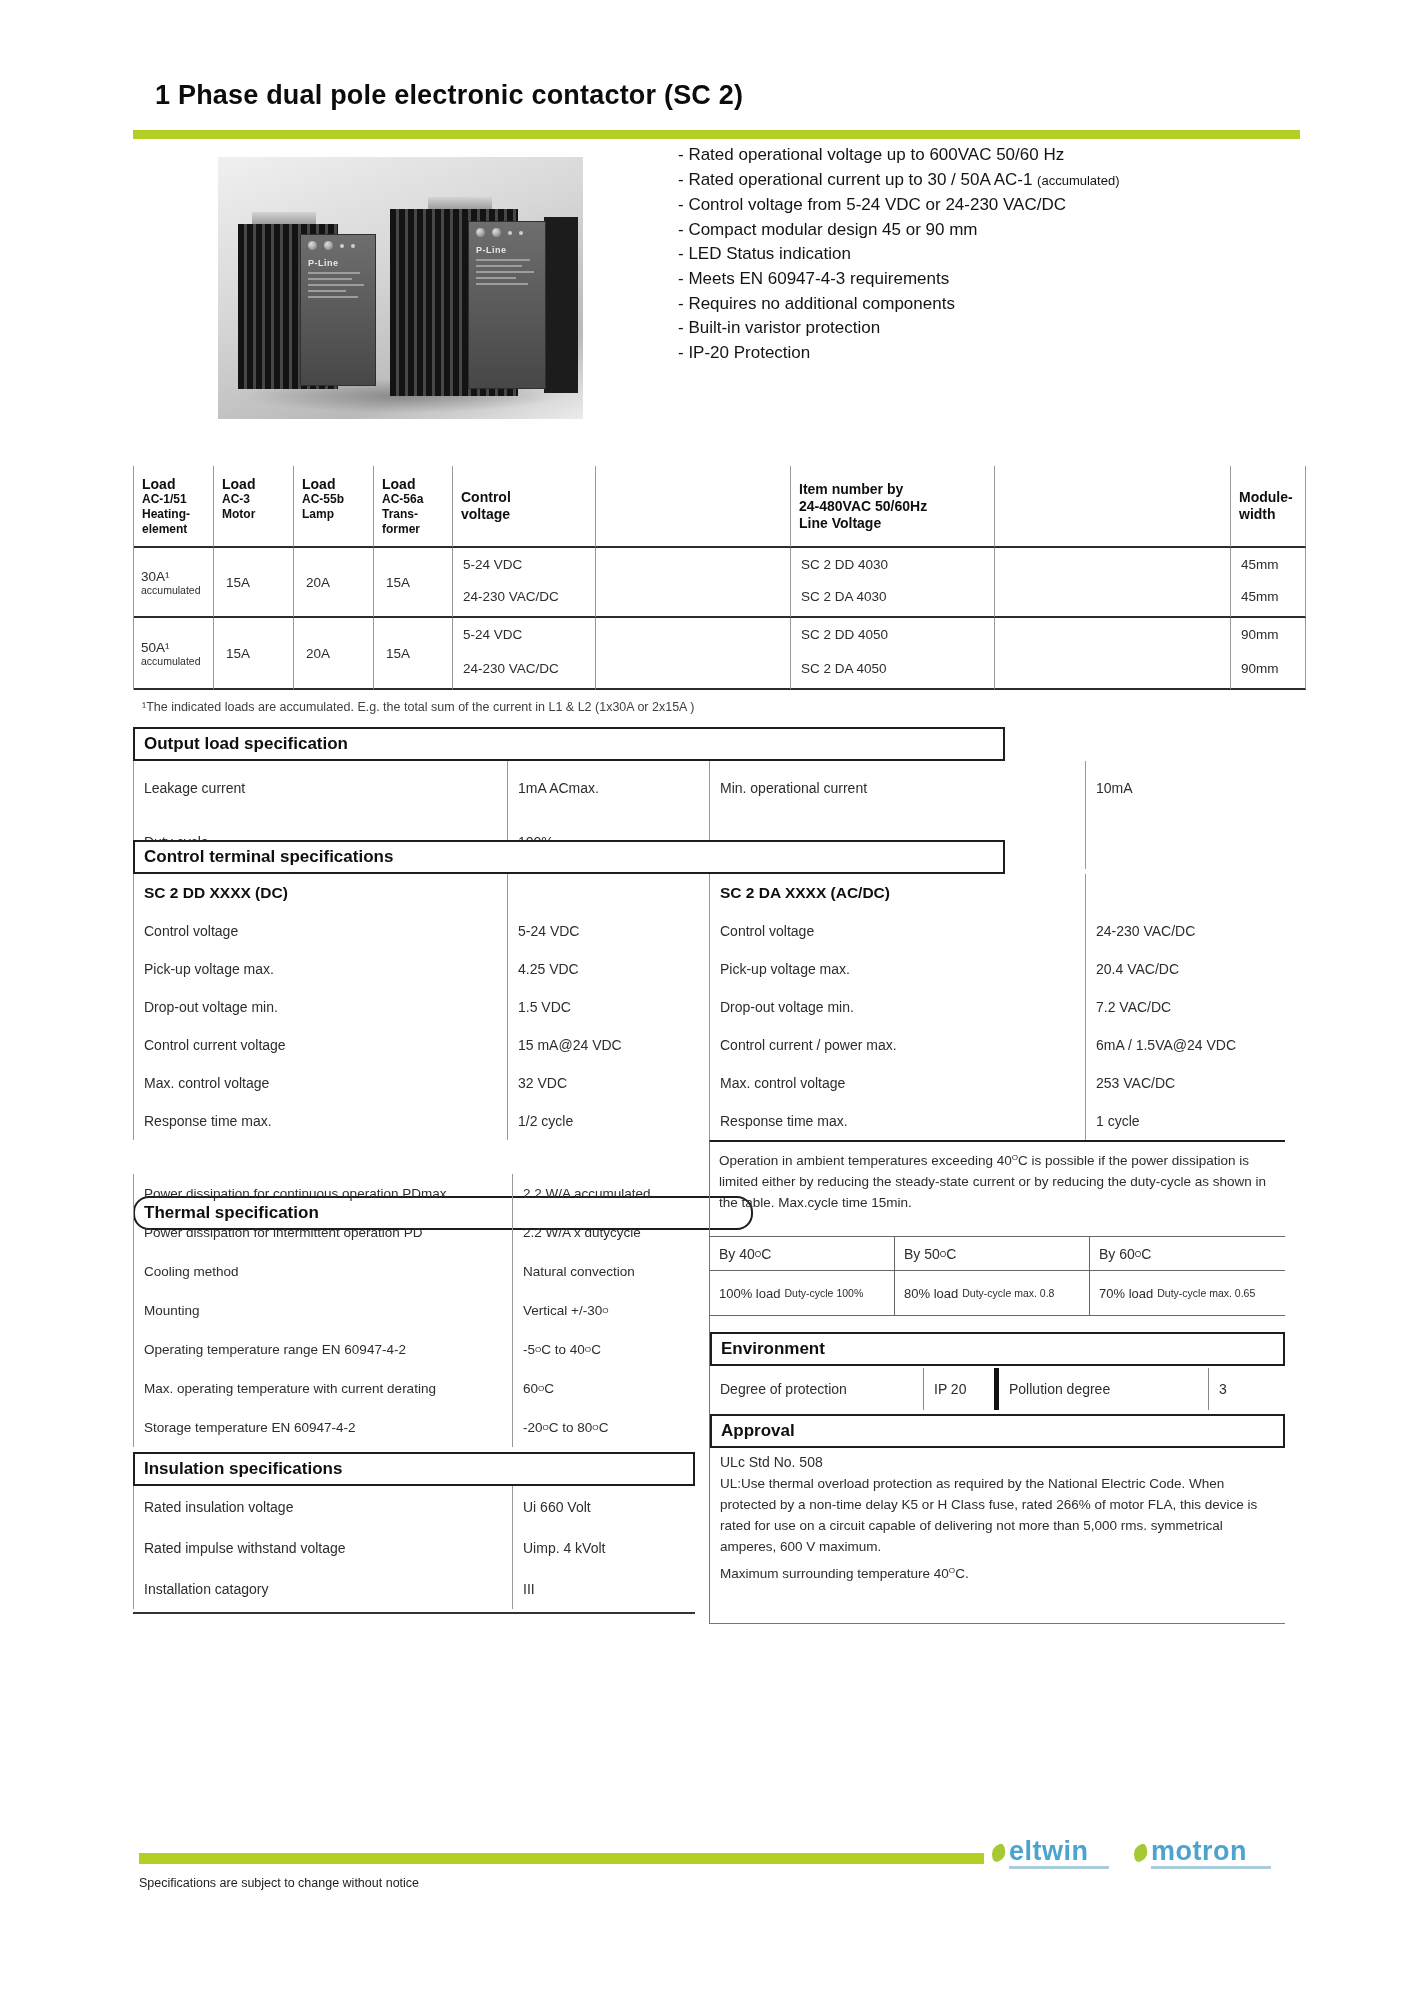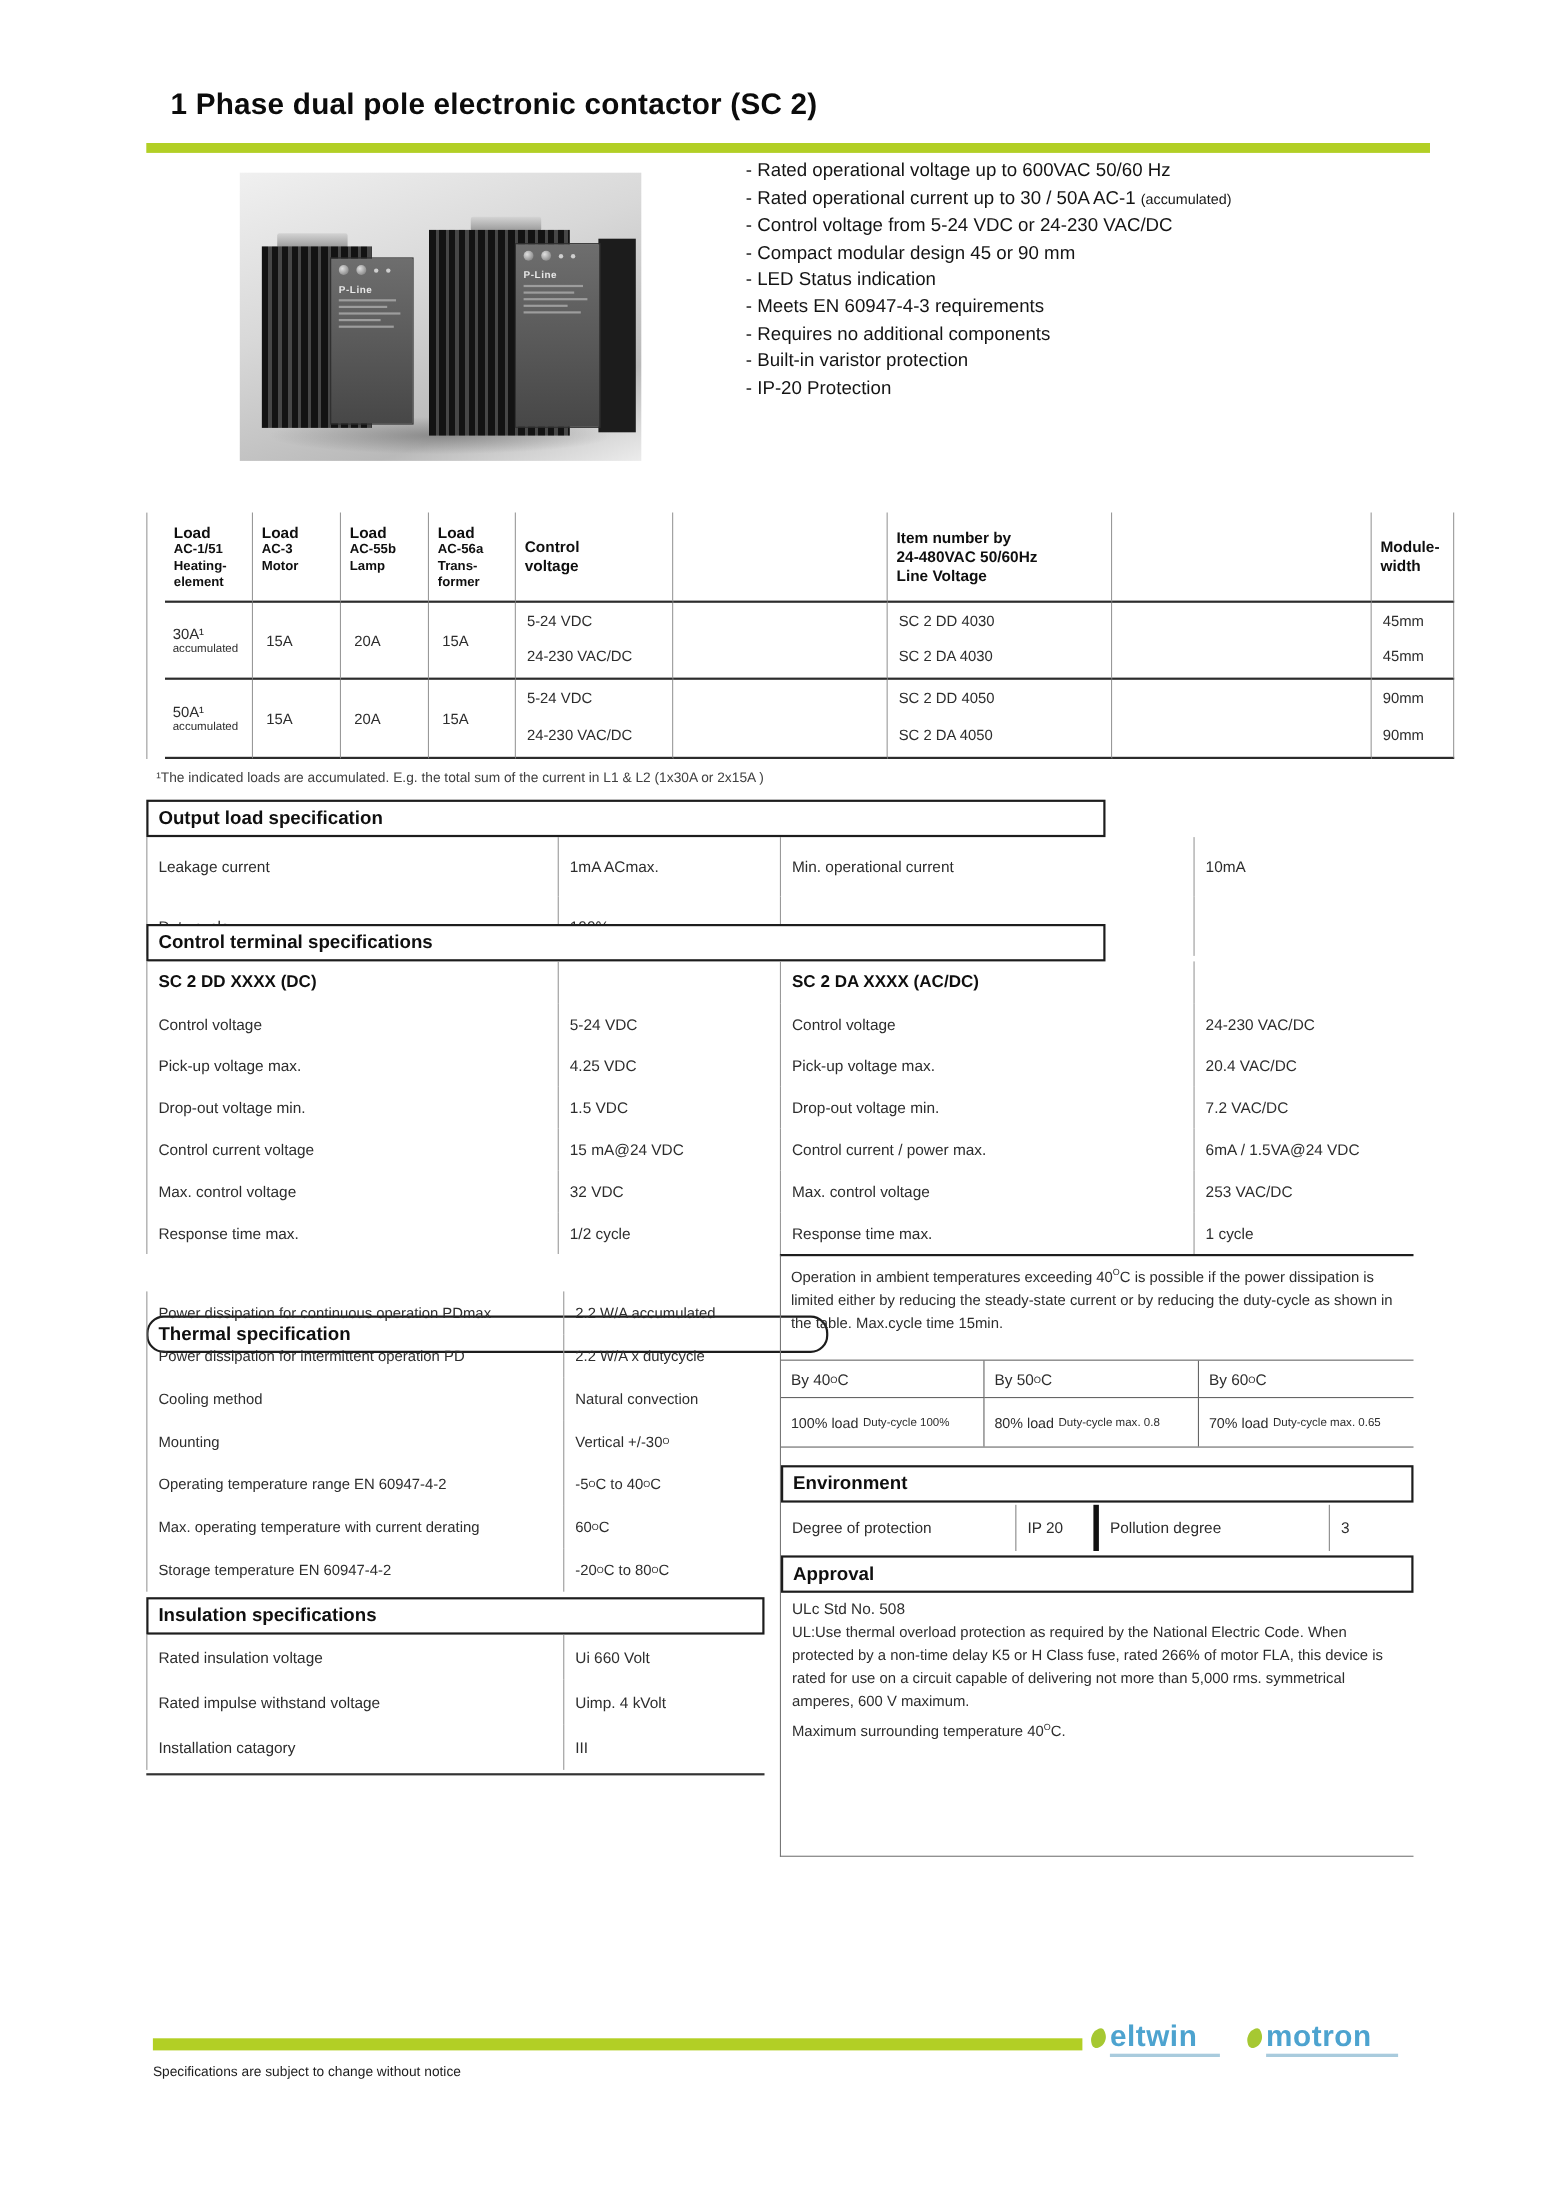--- a/index.html
+++ b/index.html
@@ -32,21 +32,21 @@
 
   
   .secbox{position:absolute;border:2px solid #1d1d1d;background:#fff;display:flex;align-items:center;
           padding-left:9px;font-weight:bold;font-size:17px;color:#0f0f0f;height:34px;box-sizing:border-box;}
 
   sup.deg{font-size:60%;line-height:0;}
 
   
   .item-grid{position:absolute;left:133px;top:466px;display:grid;
              grid-template-columns:80px 80px 80px 79px 143px 195px 204px 236px 75px;
-             grid-template-rows:82px 70px 72px;border-left:1px solid #999;padding-left:16px;}
+             grid-template-rows:82px 70px 72px;border-left:1px solid #999;}
   .item-grid .cell{border-right:1px solid #999;border-bottom:2px solid #2c2c2c;box-sizing:border-box;overflow:hidden;}
   .hdr{font-weight:bold;color:#0f0f0f;padding-left:8px;}
   .hdr.top{padding-top:10px;}
   .hdr .h1{font-size:14px;line-height:16px;}
   .hdr .h2{font-size:12px;line-height:15px;}
   .hdr.mid{display:flex;flex-direction:column;justify-content:center;}
   .hdr.mid .h1,.hdr.mid .h2{font-size:14px;line-height:17px;}
   .body-load{display:flex;flex-direction:column;justify-content:center;padding-left:7px;color:#2d2d2d;}
   .lmain{font-size:13.5px;}
   .lsub{font-size:10.5px;}
@@ -70,21 +70,21 @@
   
   .th-grid{position:absolute;left:133px;top:1174px;display:grid;grid-template-columns:379px 183px;
            grid-auto-rows:39px;border-left:1px solid #999;}
   .ins-grid{position:absolute;left:133px;top:1486px;display:grid;grid-template-columns:379px 183px;
             grid-auto-rows:41px;border-left:1px solid #999;}
   .tcell{box-sizing:border-box;display:flex;align-items:center;padding-left:10px;font-size:13.5px;color:#2d2d2d;}
   .ins-grid .tcell{font-size:14px;}
   .ins-bottom{position:absolute;left:133px;top:1612px;width:562px;border-top:2px solid #333;}
 
   
-  .right-rail{position:absolute;left:709px;top:1140px;width:576px;height:548px;box-sizing:border-box;
+  .right-rail{position:absolute;left:709px;top:1140px;width:576px;height:484px;box-sizing:border-box;
               border-left:1px solid #777;border-top:2px solid #1d1d1d;border-bottom:1px solid #777;}
   .note{position:absolute;left:9px;top:8px;width:552px;font-size:13.5px;line-height:21px;color:#2d2d2d;}
   .der-grid{position:absolute;left:0;top:94px;width:575px;display:grid;
             grid-template-columns:185px 195px 195px;grid-template-rows:34px 44px;
             border-top:1px solid #666;border-bottom:1px solid #666;box-sizing:border-box;}
   .dcell{box-sizing:border-box;padding-left:9px;display:flex;align-items:center;font-size:14px;color:#2d2d2d;}
   .dcell.hd{border-bottom:1px solid #666;}
   .dvr{border-right:1px solid #666;}
   .dl{font-size:13px;}
   .ds{font-size:10.5px;margin-left:4px;}

